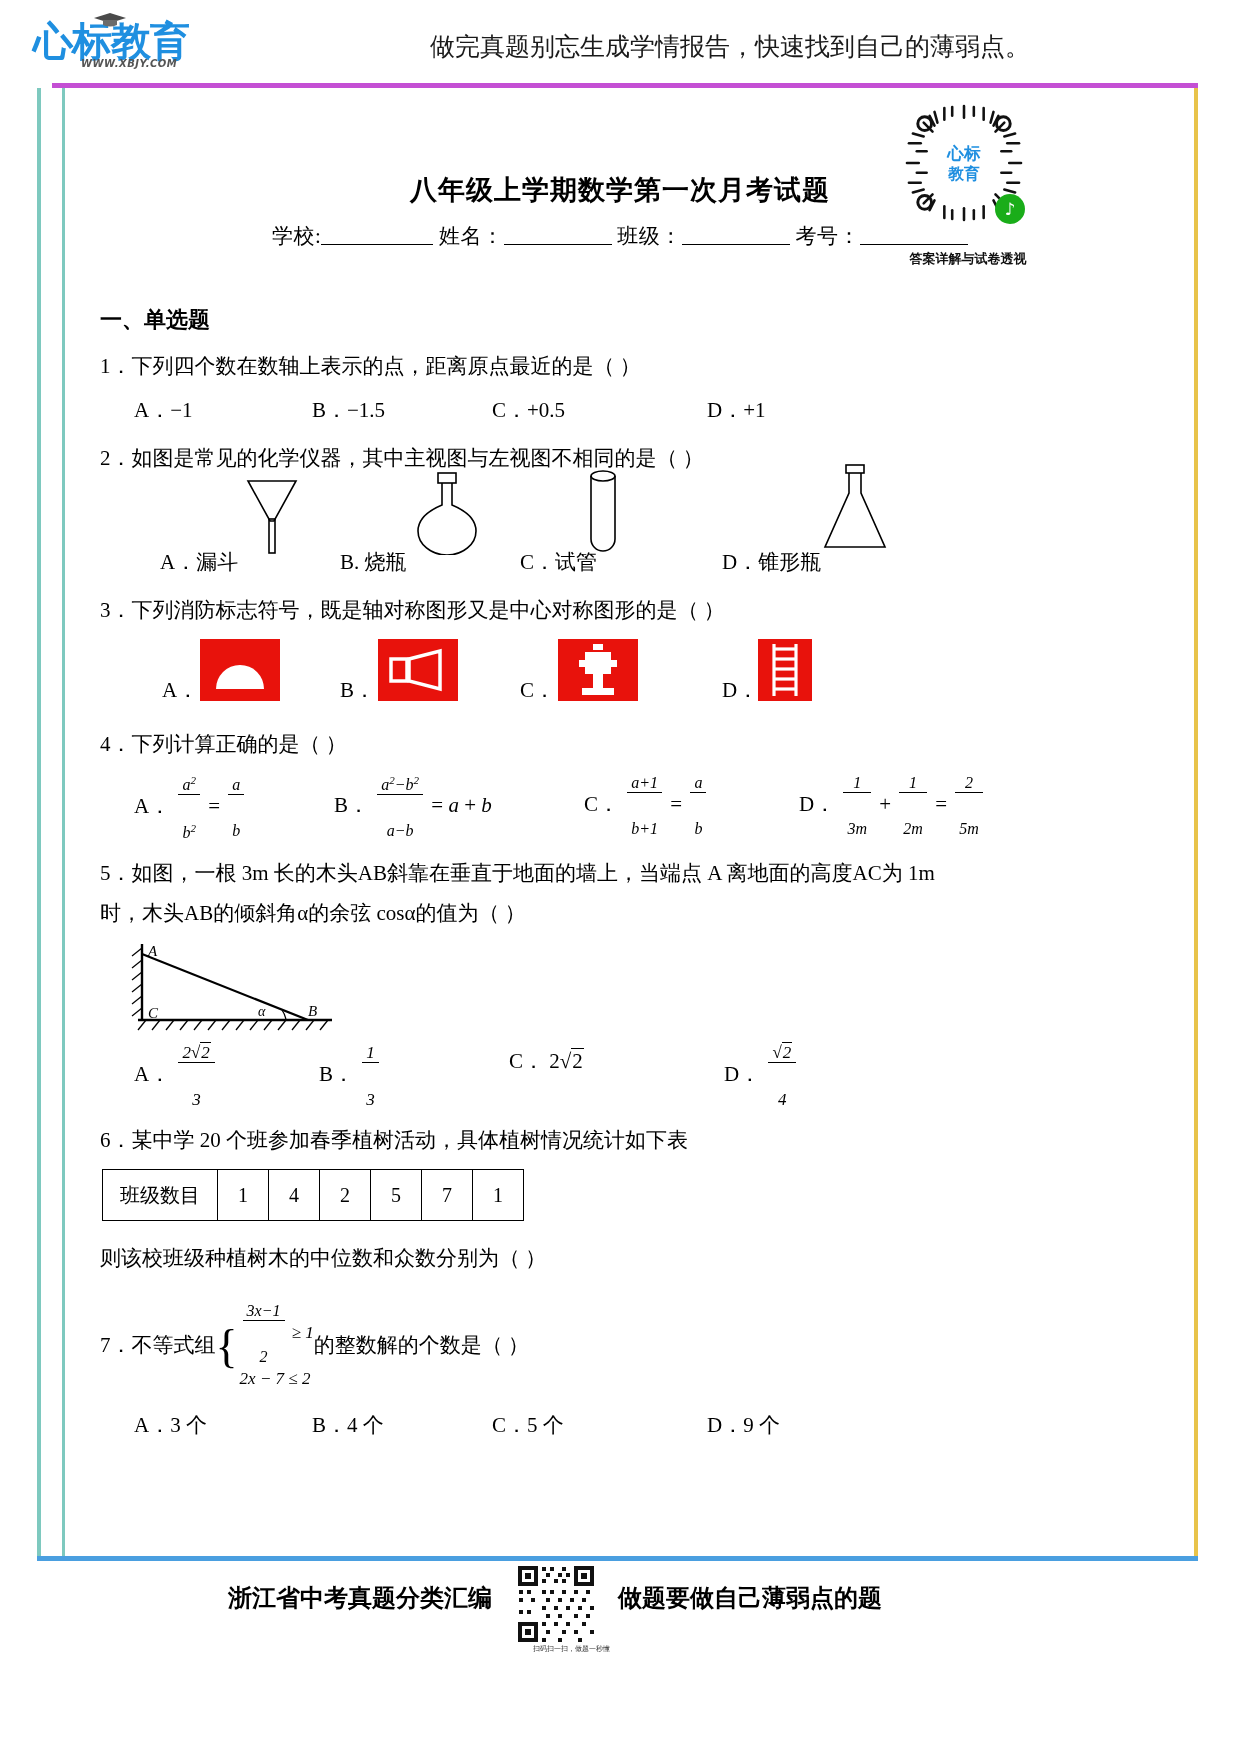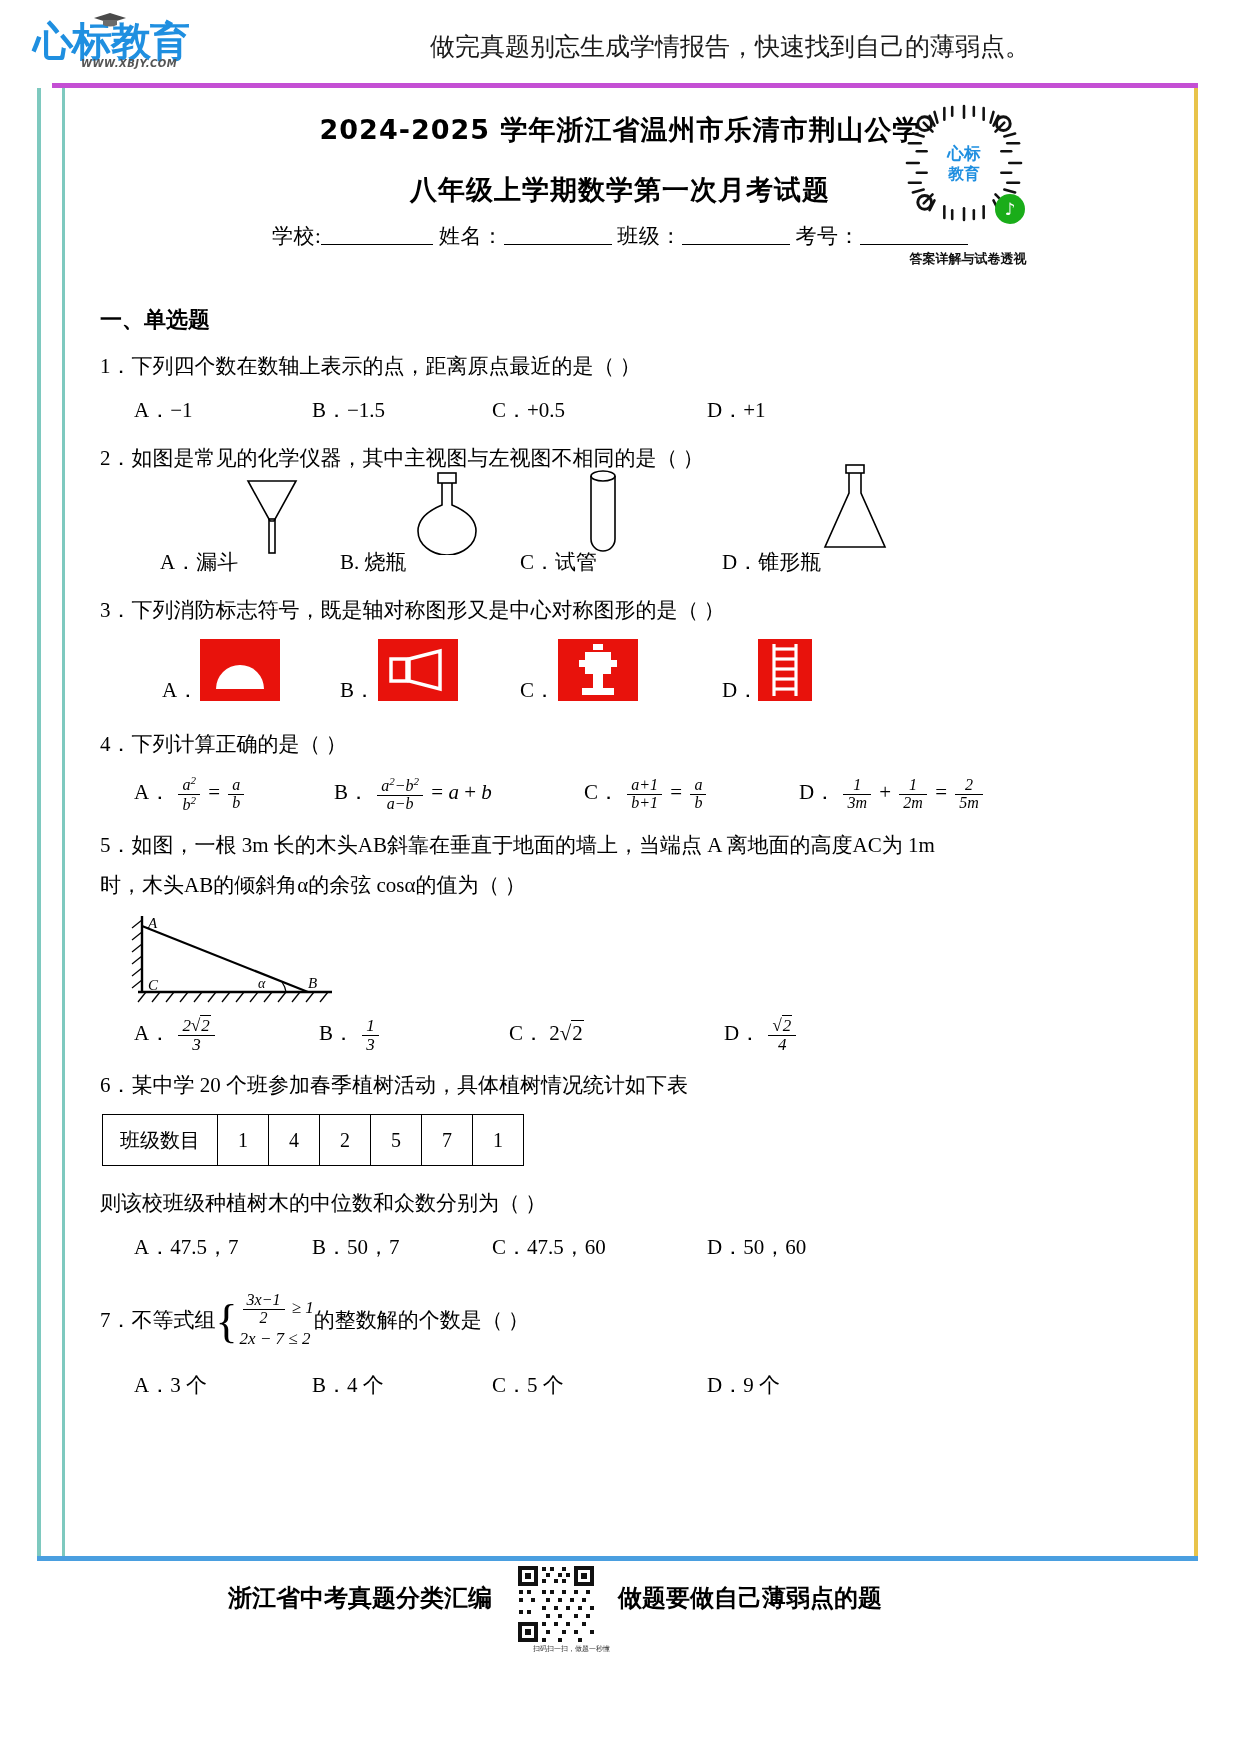--- a/index.html
+++ b/index.html
@@ -100,21 +100,21 @@
   .opts{
     display:flex;margin-top:10px;margin-left:34px;font-size:21px;
   }
   .opts > div{white-space:nowrap;}
   .o1{width:178px;} .o2{width:180px;} .o3{width:215px;} .o4{width:auto;}
 
   
   .frac{display:inline-block;vertical-align:middle;text-align:center;font-style:italic;
         font-family:"Liberation Serif",serif;line-height:1.05;margin:0 3px;}
   .frac .num{display:block;border-bottom:1.3px solid #000;padding:0 4px;font-size:16px;}
-  .frac .den{display:block;padding:0 4px;font-size:16px;}
+  .frac .den{display:block;padding:0 4px;font-size:16px;margin-top:28px;}
   .frac.big .num,.frac.big .den{font-size:17px;}
   .sup{font-size:11px;vertical-align:super;}
   .rad{display:inline-block;}
   .rad .bar{border-top:1.2px solid #000;padding:0 1px;}
 
   
   .glassrow{position:relative;height:96px;margin-top:8px;margin-left:30px;}
   .gw{position:absolute;bottom:24px;}
   .lbl{position:absolute;bottom:0;font-size:21px;white-space:nowrap;}
 
@@ -173,21 +173,20 @@
     </div>
     <div class="banner-slogan">做完真题别忘生成学情报告，快速找到自己的薄弱点。</div>
   </div>
 
   <div class="frame-top"></div>
   <div class="frame-left-outer"></div>
   <div class="frame-left-inner"></div>
   <div class="frame-right"></div>
   <div class="frame-bottom"></div>
 
-  <div class="exam-title1">2024-2025 学年浙江省温州市乐清市荆山公学</div>
   <div class="exam-title2">八年级上学期数学第一次月考试题</div>
   <div class="exam-fields">
     <span class="fld"><span>学校:</span><span class="ul"></span></span>
     <span class="fld"><span>姓名：</span><span class="ul sm"></span></span>
     <span class="fld"><span>班级：</span><span class="ul sm"></span></span>
     <span class="fld"><span>考号：</span><span class="ul sm"></span></span>
   </div>
 
   <div class="qr-wrap">
     <svg viewBox="0 0 120 120" width="118" height="118">
@@ -420,26 +419,20 @@
           <td class="val">1</td>
           <td class="val">4</td>
           <td class="val">2</td>
           <td class="val">5</td>
           <td class="val">7</td>
           <td class="val">1</td>
         </tr>
       </tbody>
         </table>
       <div class="qline" style="margin-top:20px;">则该校班级种植树木的中位数和众数分别为（   ）</div>
-      <div class="opts">
-        <div class="o1">A．47.5，7</div>
-        <div class="o2">B．50，7</div>
-        <div class="o3">C．47.5，60</div>
-        <div class="o4">D．50，60</div>
-      </div>
     </div>
 
     <div class="q" style="margin-top:28px;">
       <div class="qline">
         <span>7．</span><span>不等式组</span><span class="sys">
           <span class="brace">{</span>
           <span class="syslines">
             <span style="display:block;white-space:nowrap;">
               <span class="frac"><span class="num">3<i>x</i>−1</span><span class="den">2</span></span>
               <span>≥ 1</span>

